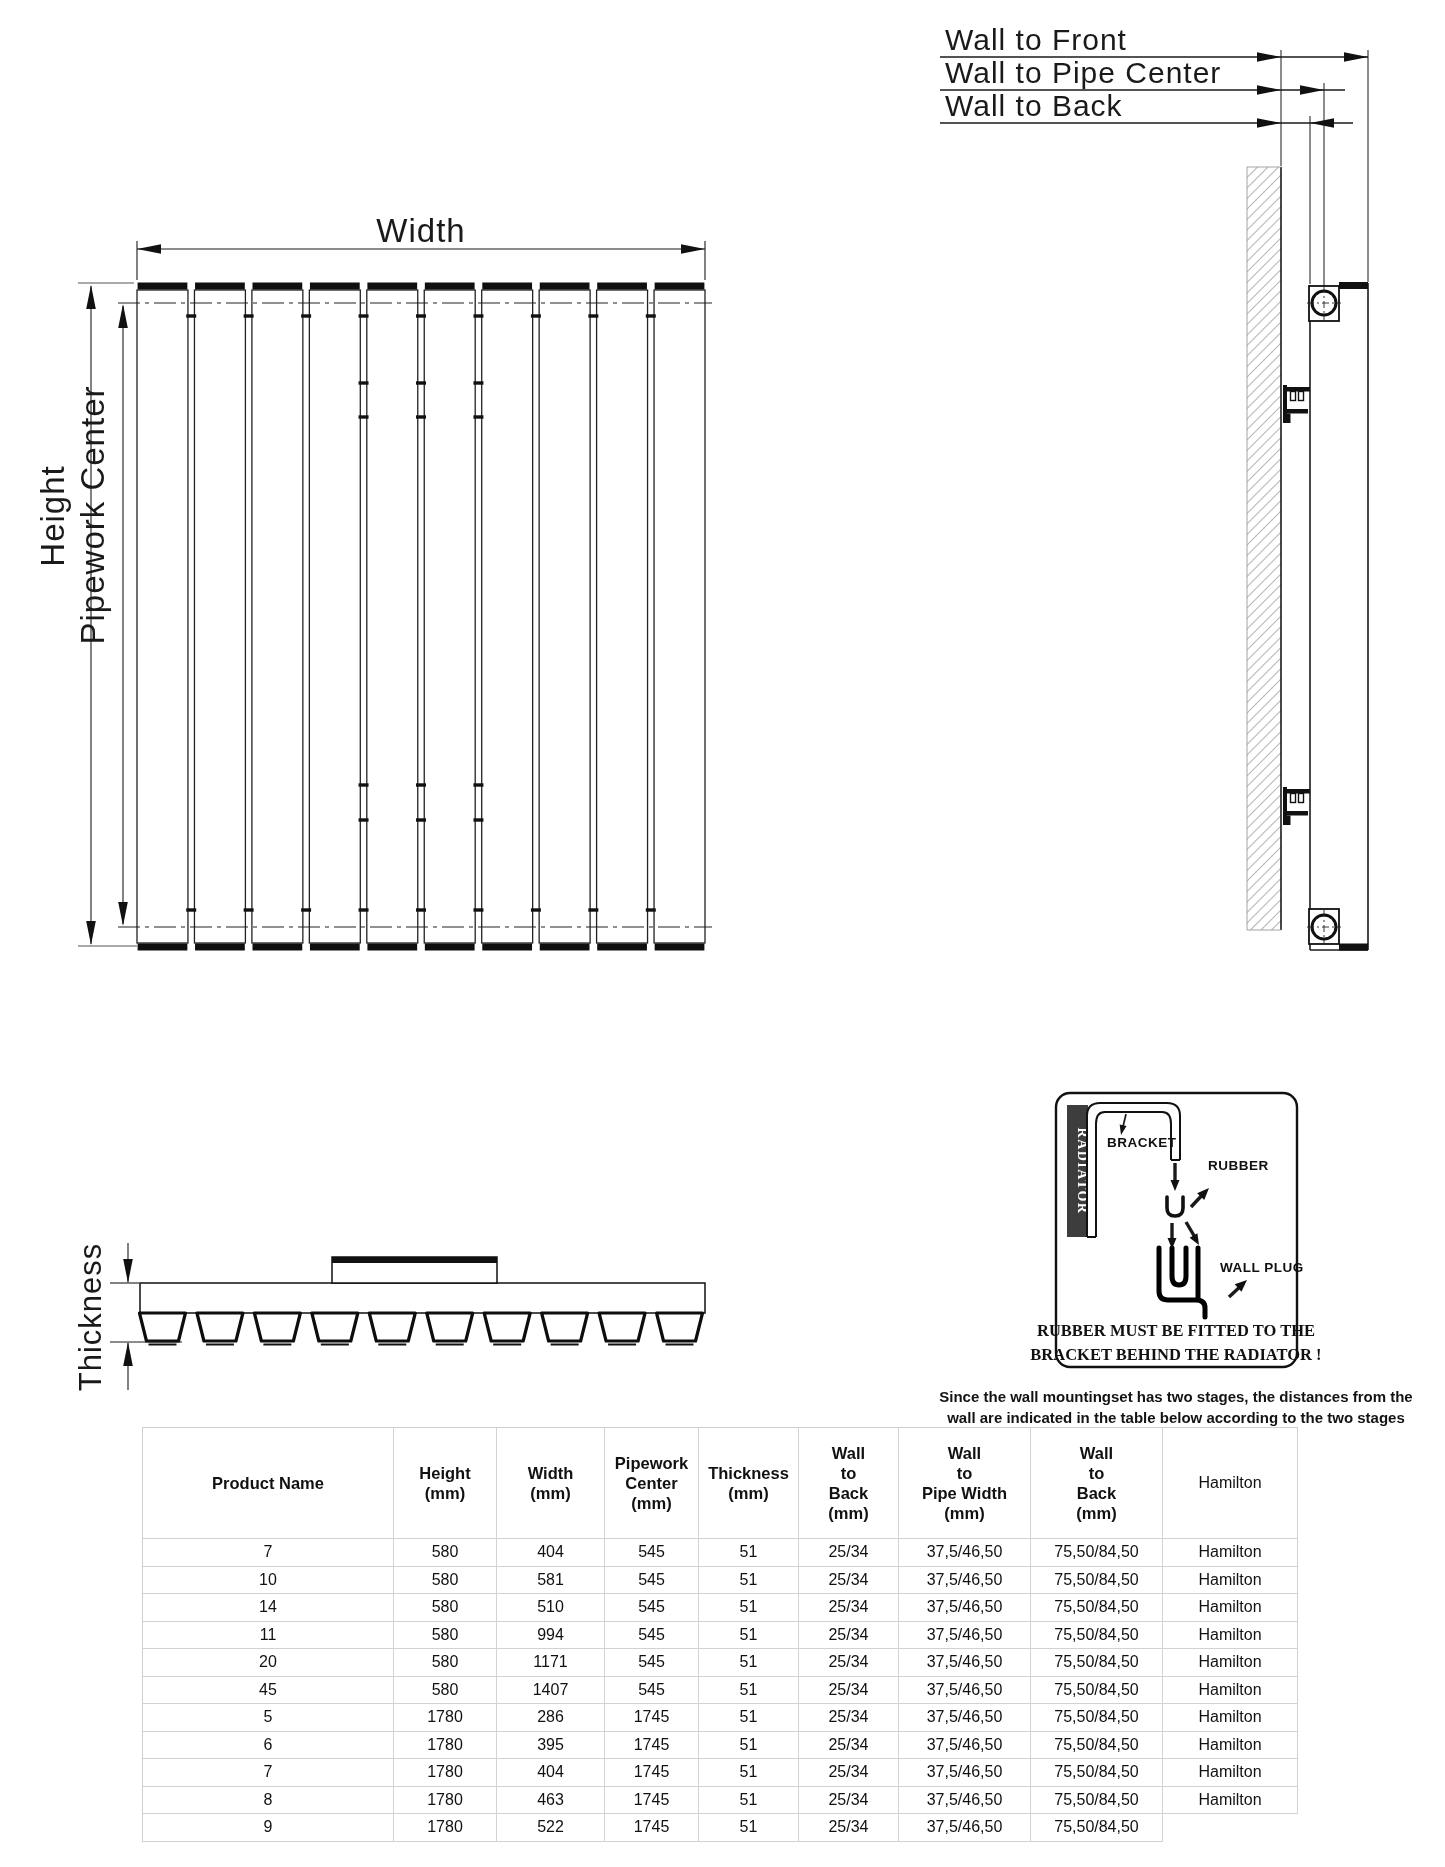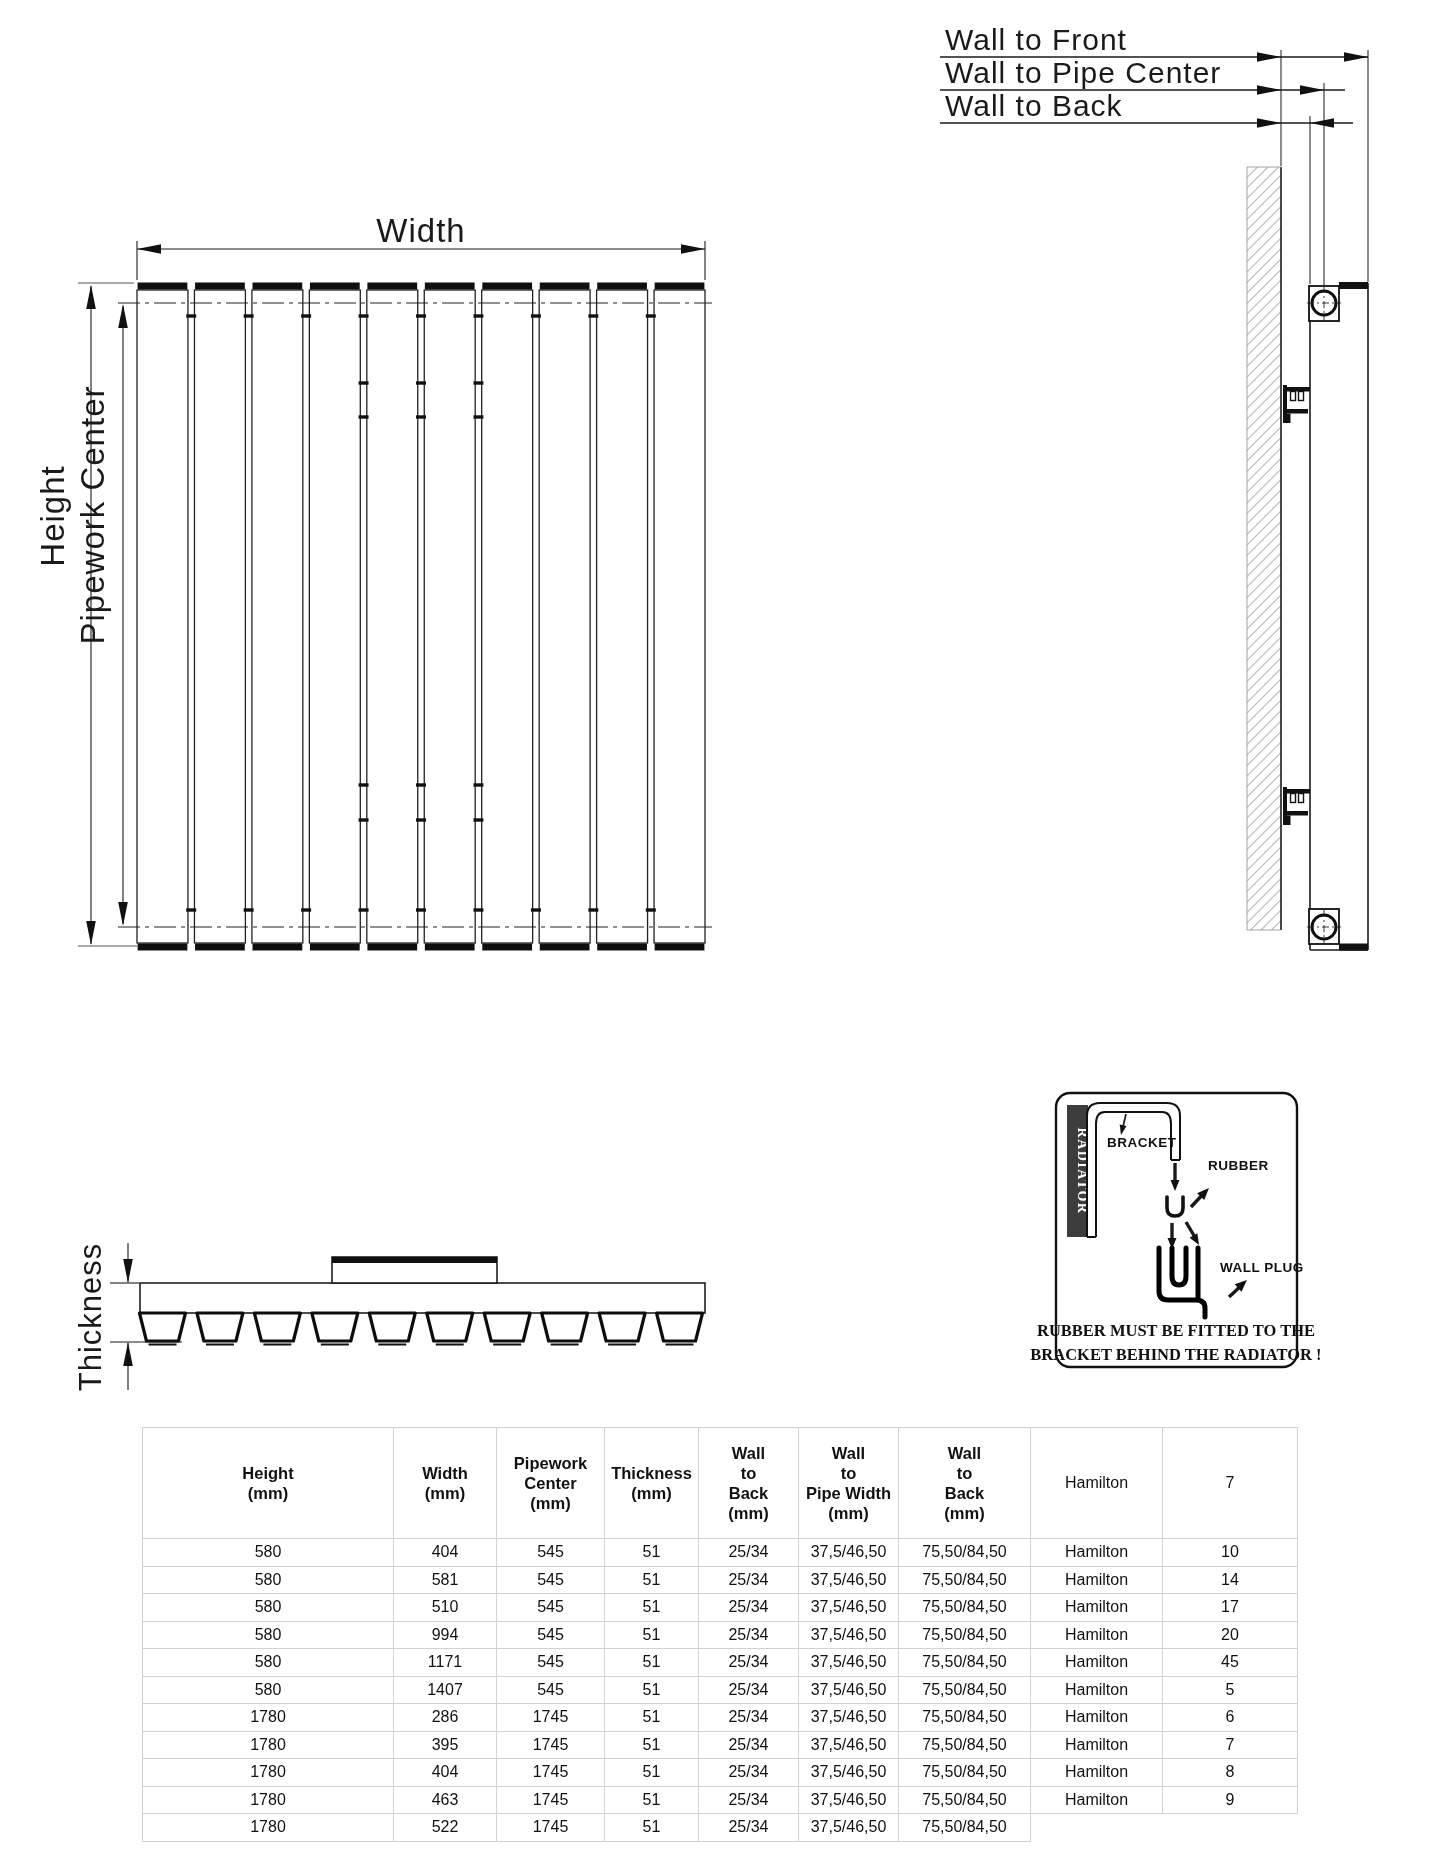--- a/index.html
+++ b/index.html
@@ -325,22 +325,29 @@
           <path d="M0,0 L-11,4.5 L-11,-4.5 Z" fill="#111" transform="translate(1199 1245) rotate(60)"></path>
           <line x1="1229" y1="1297" x2="1243" y2="1284" stroke="#1a1a1a" stroke-width="3.4"></line>
           <path d="M0,0 L-12,5 L-12,-5 Z" fill="#111" transform="translate(1247 1280) rotate(-42)"></path>
         </g>
 
       <text class="warnText" text-anchor="middle" x="1176" y="1336">RUBBER MUST BE FITTED TO THE</text>
       <text class="warnText" text-anchor="middle" x="1176" y="1360">BRACKET BEHIND THE RADIATOR !</text>
     </g>
   </svg>
 
+  <div class="caption">
+    <div>Since the wall mountingset has two stages, the distances from the</div>
+    <div>wall are indicated in the table below according to the two stages</div>
+  </div>
 
   <div class="spec-table" id="specTable">
+      <div class="th">
+        <div>Product Name</div>
+      </div>
       <div class="th">
         <div>Height</div>
         <div>(mm)</div>
       </div>
       <div class="th">
         <div>Width</div>
         <div>(mm)</div>
       </div>
       <div class="th">
         <div>Pipework</div>
@@ -390,21 +397,21 @@
       <div class="td">Hamilton</div>
       <div class="td">14</div>
       <div class="td">580</div>
       <div class="td">510</div>
       <div class="td">545</div>
       <div class="td">51</div>
       <div class="td">25/34</div>
       <div class="td">37,5/46,50</div>
       <div class="td">75,50/84,50</div>
       <div class="td">Hamilton</div>
-      <div class="td">17</div>
+      <div class="td">11</div>
       <div class="td">580</div>
       <div class="td">994</div>
       <div class="td">545</div>
       <div class="td">51</div>
       <div class="td">25/34</div>
       <div class="td">37,5/46,50</div>
       <div class="td">75,50/84,50</div>
       <div class="td">Hamilton</div>
       <div class="td">20</div>
       <div class="td">580</div>

